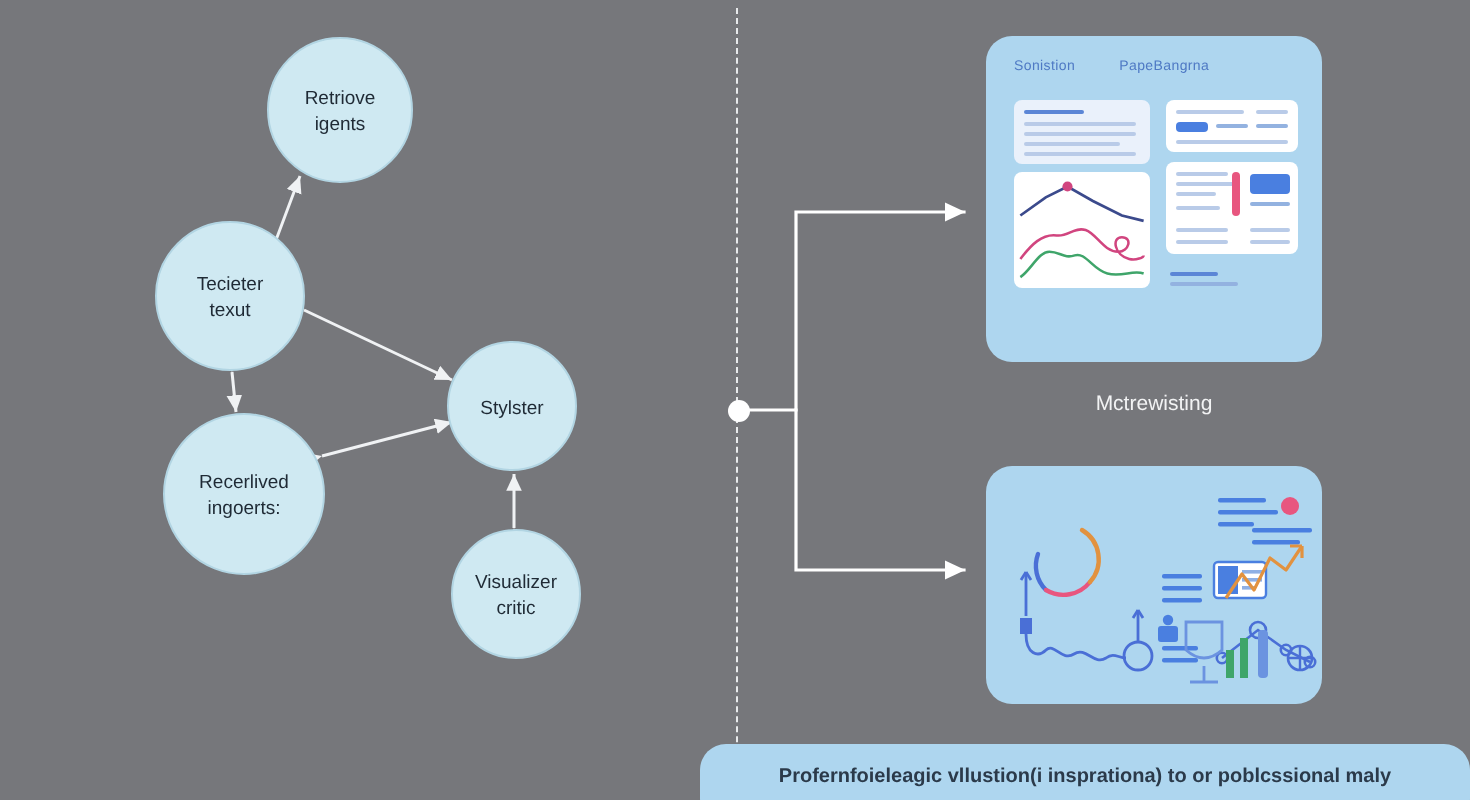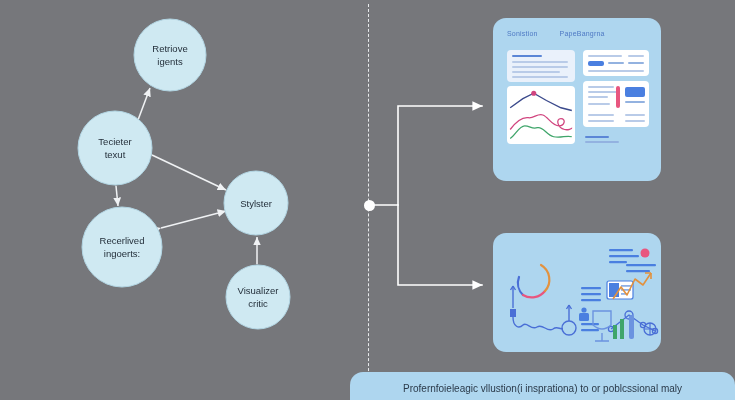--- a/index.html
+++ b/index.html
@@ -63,21 +63,21 @@
     filter:blur(.25px);
   }
 
   
   .banner{
     position:absolute;left:350px;top:372px;width:385px;height:40px;
     background:#aed6ef;border-radius:13px;
   }
   .banner-text{
     position:absolute;left:0;top:11px;width:385px;text-align:center;
-    font-size:10px;color:#2b3a4a;filter:blur(.3px);white-space:nowrap;
+    font-size:10px;color:#2b3a4a;filter:blur(.3px);white-space:nowrap;font-weight:bold;
   }
 </style>
 </head>
 <body>
 
 <div class="stage">
 
   <div class="graph">
     <svg width="360" height="400" viewBox="0 0 360 400">
       <defs>
@@ -188,20 +188,21 @@
       <div class="ln" style="left:5px;top:33px;width:26px;"></div>
       <div class="ln" style="left:42px;top:33px;width:20px;"></div>
       <div class="ln" style="left:5px;top:39px;width:26px;"></div>
       <div class="ln" style="left:42px;top:39px;width:20px;"></div>
     </div>
 
     <div class="ln dark" style="left:92px;top:118px;width:24px;"></div>
     <div class="ln mid" style="left:92px;top:123px;width:34px;"></div>
   </div>
 
+  <div class="mid-label">Mctrewisting</div>
 
   <div class="panel" id="panel-bottom">
     <svg width="168" height="119" viewBox="0 0 168 119">
 
       <g fill="none" stroke-width="2.2" stroke-linecap="round">
         <path d="M26,44 A17,17 0 0 0 30,62" stroke="#4a6fd6"></path>
         <path d="M30,62 A17,17 0 0 0 52,58" stroke="#e8567f"></path>
         <path d="M52,58 A17,17 0 0 0 48,32" stroke="#e2923f"></path>
         <path d="M48,32 A17,17 0 0 0 26,44" stroke="#c8b9d6" opacity="0"></path>
       </g>

